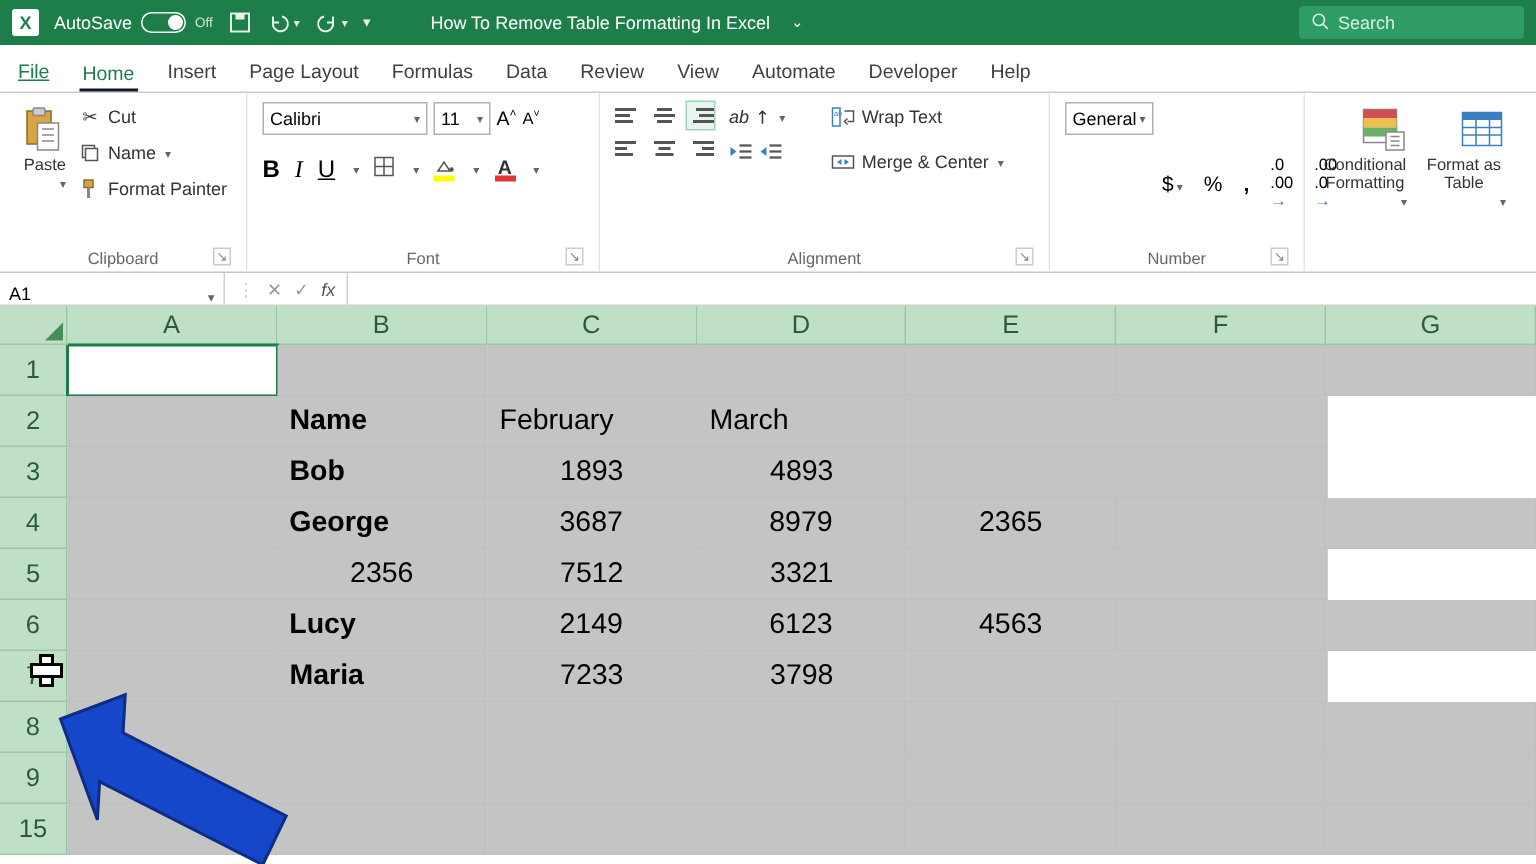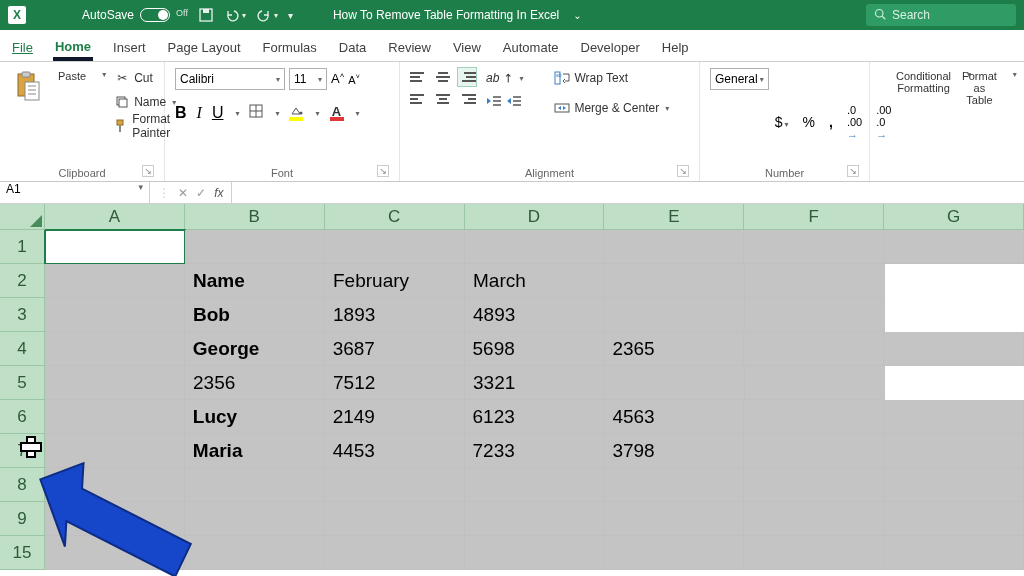--- a/index.html
+++ b/index.html
@@ -1,44 +1,44 @@
 <!DOCTYPE html>
 <html><head>
 <meta charset="utf-8">
 <style>
   * { box-sizing: border-box; margin: 0; padding: 0; font-family: "Segoe UI", Arial, sans-serif; }
   body { width: 1024px; height: 576px; overflow: hidden; background: #fff; user-select: none; }
 
   
   .titlebar { background: #1e7e4a; height: 30px; display: flex; align-items: center; color: #fff; font-size: 12px; padding: 0 8px; gap: 10px; }
   .titlebar .excel-icon { width: 18px; height: 18px; background: #fff; color: #1e7e4a; display: inline-flex; align-items: center; justify-content: center; font-weight: bold; font-size: 12px; border-radius: 2px; }
-  .titlebar .autosave { display: flex; align-items: flex-start; gap: 6px; margin-left: 46px; }
+  .titlebar .autosave { display: flex; align-items: center; gap: 6px; }
   .autosave-toggle { width: 30px; height: 14px; border: 1px solid #fff; border-radius: 8px; position: relative; }
   .autosave-toggle::after { content: ""; position: absolute; right: 1px; top: 1px; width: 10px; height: 10px; background: #fff; border-radius: 50%; }
   .qat-icon { opacity: .9; cursor: pointer; display: inline-flex; align-items: center; }
   .title-text { margin-left: 30px; }
   .title-chevron { font-size: 10px; margin-left: 4px; }
   .titlebar .search { margin-left: auto; background: #2e9c64; height: 22px; width: 150px; border-radius: 3px; display: flex; align-items: center; padding: 0 8px; gap: 6px; font-size: 12px; color: #d8f0e3; }
 
   
   .ribbon-tabs { background: #fff; height: 32px; display: flex; align-items: flex-end; padding: 0 10px; gap: 18px; border-bottom: 1px solid #d0d0d0; font-size: 13px; }
   .ribbon-tab { padding: 6px 2px; color: #404040; cursor: pointer; }
-  .ribbon-tab.active { color: #1e7e4a; font-weight: 700; border-bottom: 4px solid #0f172a; padding-bottom: 3px; }
+  .ribbon-tab.active { color: #1e7e4a; font-weight: 400; border-bottom: 2px solid #0f172a; padding-bottom: 3px; }
   .ribbon-tab.file { color: #1e7e4a; text-decoration: underline; }
 
   
   .ribbon { background: #fff; height: 120px; display: flex; border-bottom: 1px solid #c8c8c8; box-shadow: 0 2px 3px rgba(0,0,0,.12); }
   .group { border-right: 1px solid #e6e6e6; padding: 6px 10px 2px 10px; display: flex; flex-direction: column; justify-content: space-between; position: relative; }
   .group-body { display: flex; align-items: flex-start; gap: 6px; flex: 1; }
   .group-label { text-align: center; font-size: 11px; color: #666; padding-top: 2px; position: relative; }
   .group-launcher { position: absolute; right: 10px; bottom: 4px; font-size: 9px; color: #888; border: 1px solid #ccc; width: 12px; height: 12px; line-height: 10px; text-align: center; }
 
   .vstack { display: flex; flex-direction: column; gap: 4px; font-size: 12px; }
   .hstack { display: flex; flex-direction: row; gap: 4px; align-items: center; }
-  .btn-big { display: flex; flex-direction: row; align-items: flex-start; gap: 14px; font-size: 11px; color: #333; cursor: pointer; padding: 2px; }
+  .btn-big { display: flex; flex-direction: column; align-items: flex-end; gap: 2px; font-size: 11px; color: #333; cursor: pointer; padding: 2px; }
   .btn-big svg, .btn-big .ico { width: 32px; height: 32px; }
   .small-item { display: flex; align-items: center; gap: 4px; font-size: 12px; color: #333; cursor: pointer; height: 20px; }
   .mini-icon { width: 16px; height: 16px; display: inline-flex; align-items: center; justify-content: center; }
   .dd { font-size: 8px; color: #666; margin-left: 2px; }
 
   
   .font-name { width: 110px; height: 22px; border: 1px solid #b0b0b0; font-size: 12px; padding: 0 4px; display: flex; align-items: center; justify-content: space-between; background: #fff; }
   .font-size { width: 38px; height: 22px; border: 1px solid #b0b0b0; font-size: 12px; padding: 0 4px; display: flex; align-items: center; justify-content: space-between; background: #fff; }
   .font-grow, .font-shrink { font-size: 13px; cursor: pointer; }
   .font-row2 { display: flex; gap: 10px; align-items: center; margin-top: 8px; }
@@ -54,21 +54,21 @@
 
   
   .num-format { width: 140px; height: 22px; border: 1px solid #b0b0b0; font-size: 12px; padding: 0 4px; display: flex; align-items: center; justify-content: space-between; background: #fff; }
   .num-row { display: flex; gap: 14px; margin-top: 10px; font-size: 14px; align-items: center; }
 
   
   .styles-group .btn-big { width: 60px; }
 
   
   .formula-bar { height: 22px; border-bottom: 1px solid #d0d0d0; display: flex; align-items: stretch; font-size: 12px; background: #fff; }
-  .name-box { width: 150px; border-right: 1px solid #d0d0d0; display: flex; align-items: flex-start; justify-content: space-between; padding: 0 6px; }
+  .name-box { width: 150px; border-right: 1px solid #d0d0d0; display: flex; align-items: flex-end; justify-content: space-between; padding: 0 6px; }
   .name-box .dd2 { font-size: 9px; color: #666; }
   .fx-controls { display: flex; align-items: center; gap: 8px; padding: 0 8px; border-right: 1px solid #d0d0d0; color: #999; }
   .fx-controls .vbar { color: #ccc; }
   .fx-input { flex: 1; padding: 0 6px; }
 
   
   .sheet { position: relative; }
   .col-headers { display: flex; height: 26px; }
   .select-all { width: 45px; background: #c0dfc7; border-right: 1px solid #9cc7a5; border-bottom: 1px solid #9cc7a5; position: relative; cursor: pointer; }
   .select-all::after {
@@ -77,21 +77,21 @@
     border-width: 0 0 12px 12px; border-color: transparent transparent #4a8b5c transparent;
   }
   .col-header { background: #c0dfc7; border-right: 1px solid #9cc7a5; border-bottom: 1px solid #9cc7a5; text-align: center; font-size: 17px; color: #2d5a37; line-height: 26px; cursor: pointer; }
   .colA { width: 140px; } .colB { width: 140px; } .colC { width: 140px; }
   .colD { width: 140px; } .colE { width: 140px; } .colF { width: 140px; } .colG { width: 140px; }
 
   .rows { display: flex; flex-direction: column; }
   .row { display: flex; height: 34px; }
   .row-header { width: 45px; background: #c0dfc7; border-right: 1px solid #9cc7a5; border-bottom: 1px solid #9cc7a5; text-align: center; font-size: 17px; color: #2d5a37; line-height: 34px; cursor: pointer; }
   .cell { border-right: 1px solid #c0c0c0; border-bottom: 1px solid #c0c0c0; font-size: 19px; padding: 4px 8px; line-height: 26px; background: #c4c4c4; }
-  .cell.num { text-align: left; }
+  .cell.num { text-align: center; }
   .cell.bold { font-weight: 700; }
   .cell.active { background: #fff !important; outline: 2px solid #1e7e4a; outline-offset: -1px; }
 
   
   .arrow-overlay { position: absolute; left: 38px; top: 255px; pointer-events: none; }
   .cursor-plus { position: absolute; left: 20px; top: 232px; width: 22px; height: 22px; pointer-events: none; }
   .cursor-plus::before, .cursor-plus::after {
     content: ""; position: absolute; background: #fff; outline: 2px solid #000;
   }
   .cursor-plus::before { left: 8px; top: 2px; width: 6px; height: 18px; }
@@ -445,21 +445,21 @@
       <div class="cell colC num">1893</div>
       <div class="cell colE num">4893</div>
       <div class="cell colF"></div>
       <div class="cell colG"></div>
     </div>
     <div class="row">
       <div class="row-header">4</div>
       <div class="cell colA"></div>
       <div class="cell colB bold">George</div>
       <div class="cell colC num">3687</div>
-      <div class="cell colD num">5698</div>
+      <div class="cell colD num">8979</div>
       <div class="cell colE num">2365</div>
       <div class="cell colF"></div>
       <div class="cell colG"></div>
     </div>
     <div class="row">
       <div class="row-header">5</div>
       <div class="cell colA"></div>
       <div class="cell colC num">2356</div>
       <div class="cell colD num">7512</div>
       <div class="cell colE num">3321</div>
@@ -473,21 +473,20 @@
       <div class="cell colC num">2149</div>
       <div class="cell colD num">6123</div>
       <div class="cell colE num">4563</div>
       <div class="cell colF"></div>
       <div class="cell colG"></div>
     </div>
     <div class="row">
       <div class="row-header">7</div>
       <div class="cell colA"></div>
       <div class="cell colB bold">Maria</div>
-      <div class="cell colC num">4453</div>
       <div class="cell colD num">7233</div>
       <div class="cell colE num">3798</div>
       <div class="cell colF"></div>
       <div class="cell colG"></div>
     </div>
     <div class="row">
       <div class="row-header">8</div>
       <div class="cell colA"></div>
       <div class="cell colB"></div>
       <div class="cell colC"></div>

